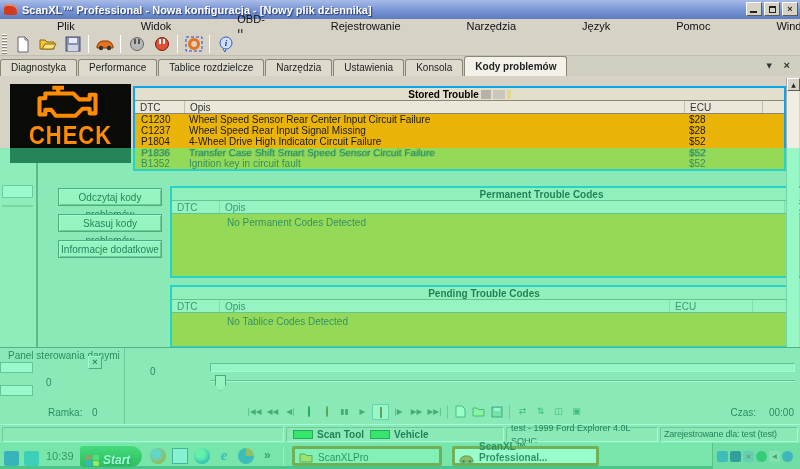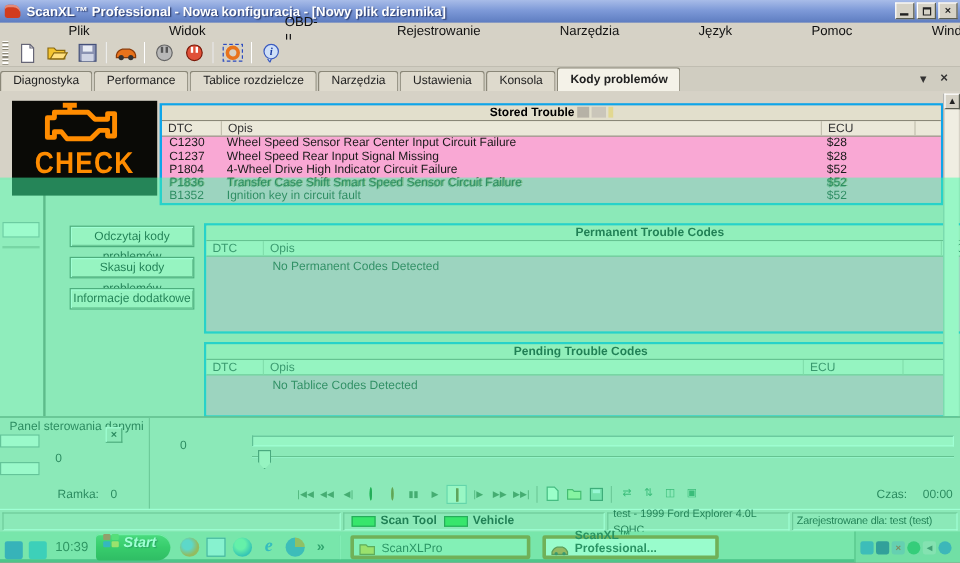--- a/index.html
+++ b/index.html
@@ -61,21 +61,21 @@
   .group { border:2px solid #0ea5e9; }
   .grp-title { height:13px; background:#e2dfcc; border-bottom:1px solid #8a8778; text-align:center;
     font-size:10px; line-height:13px; font-weight:bold; color:#000; }
   .glitch-block { display:inline-block; vertical-align:-1px; margin-left:2px; }
   .gb1 { width:10px; height:9px; background:#b6b2a6; }
   .gb2 { width:12px; height:9px; background:#cac6ba; }
   .gb3 { width:4px; height:9px; background:#e2d890; }
   .thead { display:flex; height:13px; background:#ebe8d9; border-bottom:1px solid #8a8778;
     font-size:10px; line-height:13px; color:#333; }
   .thead > div { border-right:1px solid #c2bfae; padding-left:5px; }
-  .tbody { background:#f9a8d4; }
+  .tbody { background:#eab308; }
   .tr { display:flex; height:11px; font-size:10px; line-height:11px; color:#1a1a1a; }
   .c-dtc { width:50px; padding-left:6px; }
   .c-opis { flex:1; padding-left:4px; }
   .c-ecu { width:78px; padding-left:4px; }
   .c-x { width:21px; }
   .p-dtc { width:48px; padding-left:6px; }
   .p-opis { flex:1; padding-left:4px; }
   .p-ecu { width:83px; padding-left:4px; }
   .p-x { width:43px; }
   .garbled { text-shadow:1px 0 0 rgba(110,85,20,.65), -0.5px 0.5px 0 rgba(60,90,60,.5); transform:skewX(-1deg); }
@@ -134,21 +134,21 @@
   .led { width:20px; height:9px; background:#2ecc2e; border:1px solid #0a5a0a; margin:0 4px 0 6px; }
 
   
   #taskbar { left:0; top:443px; width:800px; height:26px; background:#b0ccac; border-bottom:3px solid #5a8a6a; }
   .frag-icon { position:absolute; top:8px; width:15px; height:15px; border-radius:2px; }
   #frag-icon-1 { left:4px; background:#2e66c9; }
   #frag-icon-2 { left:24px; background:#3aa0c9; }
   #tb-clock { position:absolute; left:46px; top:7px; font-size:11px; color:#1a2a1a; }
   #start-btn { position:absolute; left:80px; top:2px; width:62px; height:22px;
     background:linear-gradient(180deg,#55b855 0%,#2f9a2f 50%,#1f7a1f 100%);
-    border-radius:3px 11px 11px 3px; display:flex; align-items:flex-start; box-shadow:inset 0 1px 0 rgba(255,255,255,.5); }
+    border-radius:3px 11px 11px 3px; display:flex; align-items:flex-end; box-shadow:inset 0 1px 0 rgba(255,255,255,.5); }
   #start-flag { width:13px; height:12px; margin:0 4px 0 6px; display:grid; grid-template-columns:6px 6px; grid-template-rows:5px 5px; gap:1px; }
   #start-flag span { border-radius:1px; }
   #start-label { font-size:12px; font-weight:bold; font-style:italic; color:#fff; text-shadow:1px 1px 1px #14501a; }
   .ql { position:absolute; top:5px; width:16px; height:16px; }
   #ql-1 { left:150px; border-radius:50%; background:radial-gradient(circle at 38% 38%, #7ab0e8 28%, #e77817 62%); }
   #ql-2 { left:172px; background:#cfe4f4; border:1px solid #456a8a; }
   #ql-3 { left:194px; border-radius:50%; background:radial-gradient(circle at 40% 35%, #8ae0a8 30%, #2a8ac0 70%); }
   #ql-4 { left:216px; font-family:"Liberation Serif",serif; font-weight:bold; font-style:italic; font-size:15px; color:#2a7ad2; line-height:15px; text-align:center; }
   #ql-5 { left:238px; border-radius:50%; background:conic-gradient(#e08020 0 25%, #3a7ac9 25% 100%); }
   #tb-chevron { position:absolute; left:264px; top:5px; font-size:12px; font-weight:bold; color:#234a34; }

